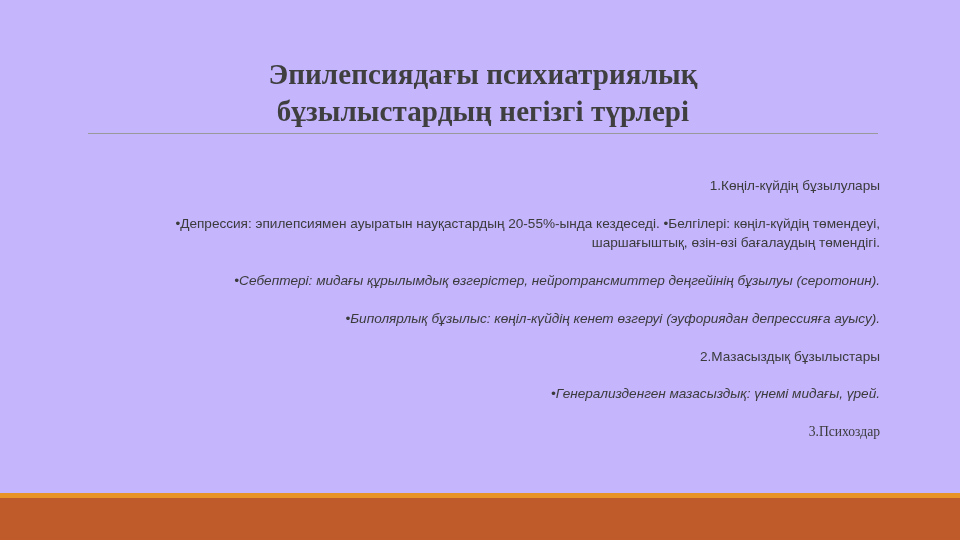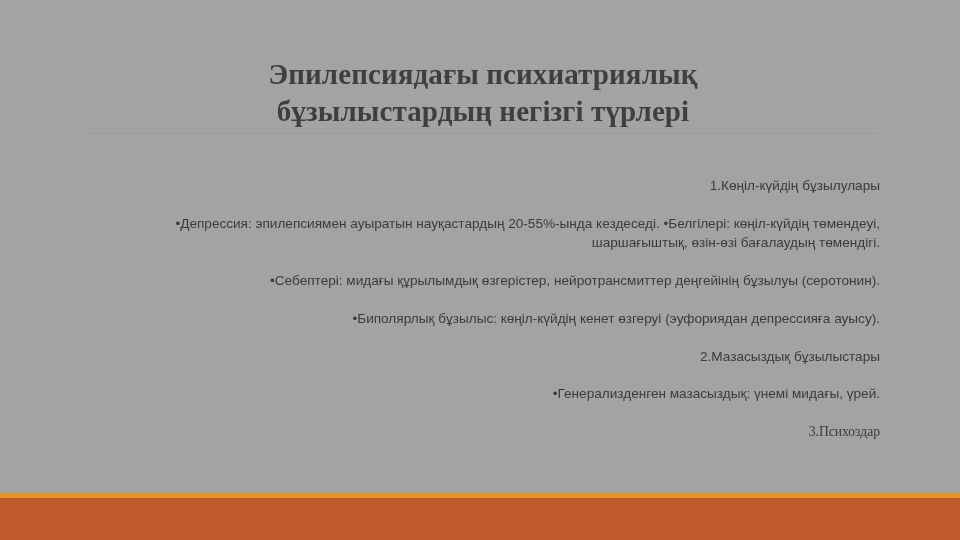--- a/index.html
+++ b/index.html
@@ -13,21 +13,21 @@
     height: 540px;
     overflow: hidden;
     font-family: "Liberation Sans", sans-serif;
     -webkit-font-smoothing: antialiased;
   }
 
   .slide {
     position: relative;
     width: 960px;
     height: 540px;
-    background: #a3a3a3;
+    background: #c4b5fd;
     box-sizing: border-box;
   }
 
   
   .title-area {
     position: absolute;
     left: 88px;
     top: 56px;
     width: 790px;
     text-align: center;
@@ -85,20 +85,21 @@
     padding-bottom: 18px;
   }
   .para.bullet-tab .bul {
     display: inline-block;
     width: 66px;
   }
 
   
   .para.bullet-tight {
     padding-bottom: 18px;
+    font-style: italic;
   }
   .para.bullet-tight .bul {
     display: inline;
   }
 
   .para.last { padding-bottom: 0; font-family: Liberation Serif, serif; }
 
   
   .bar-thin {
     position: absolute;

